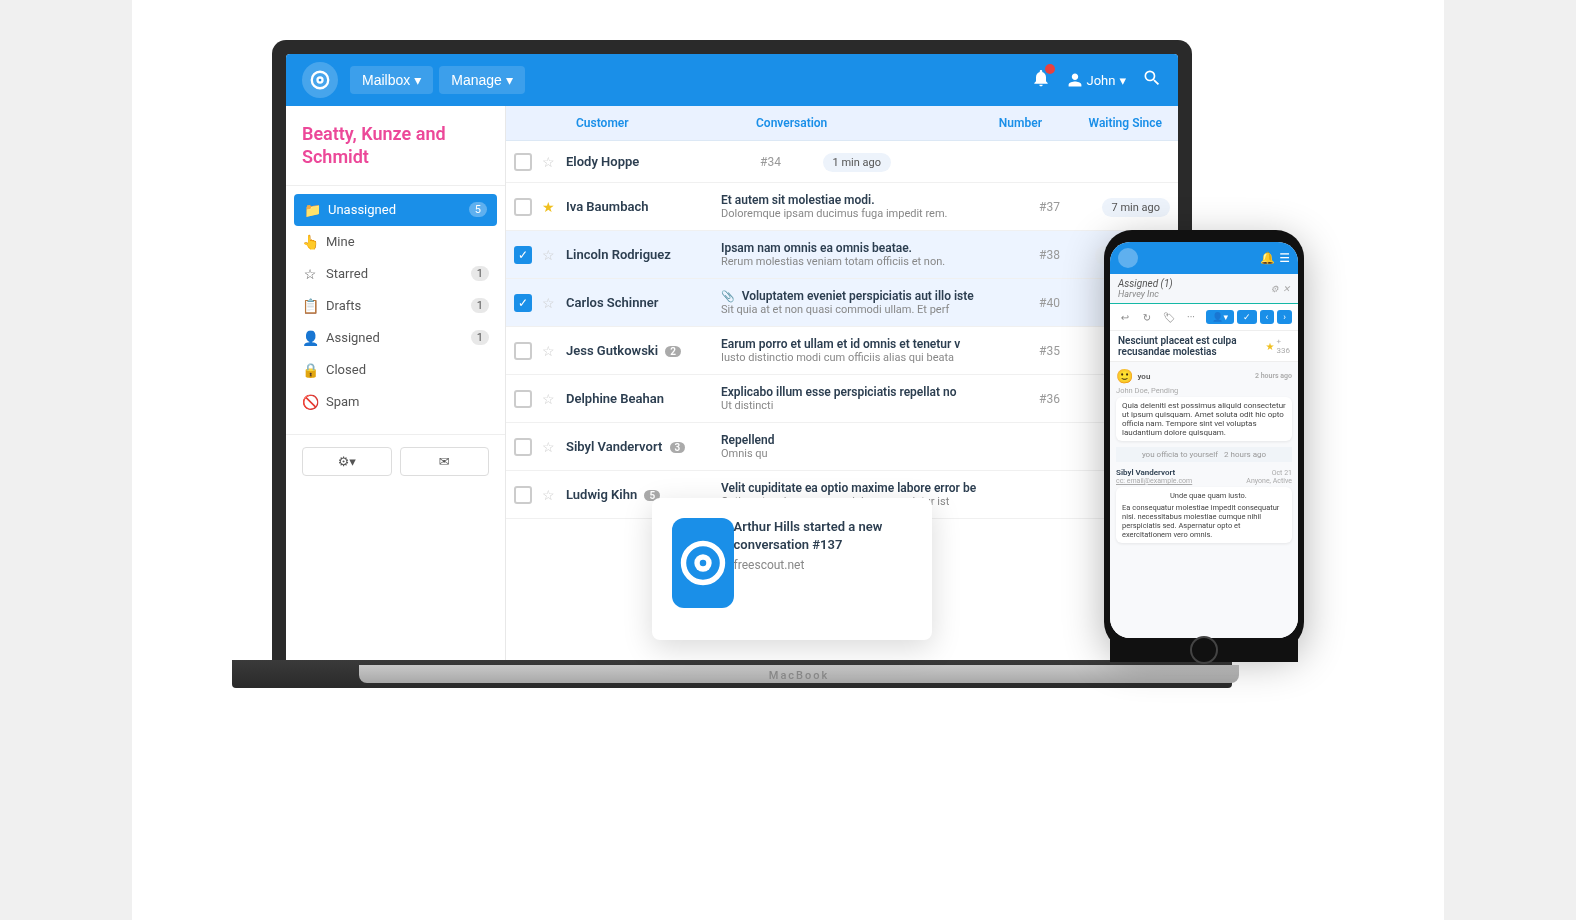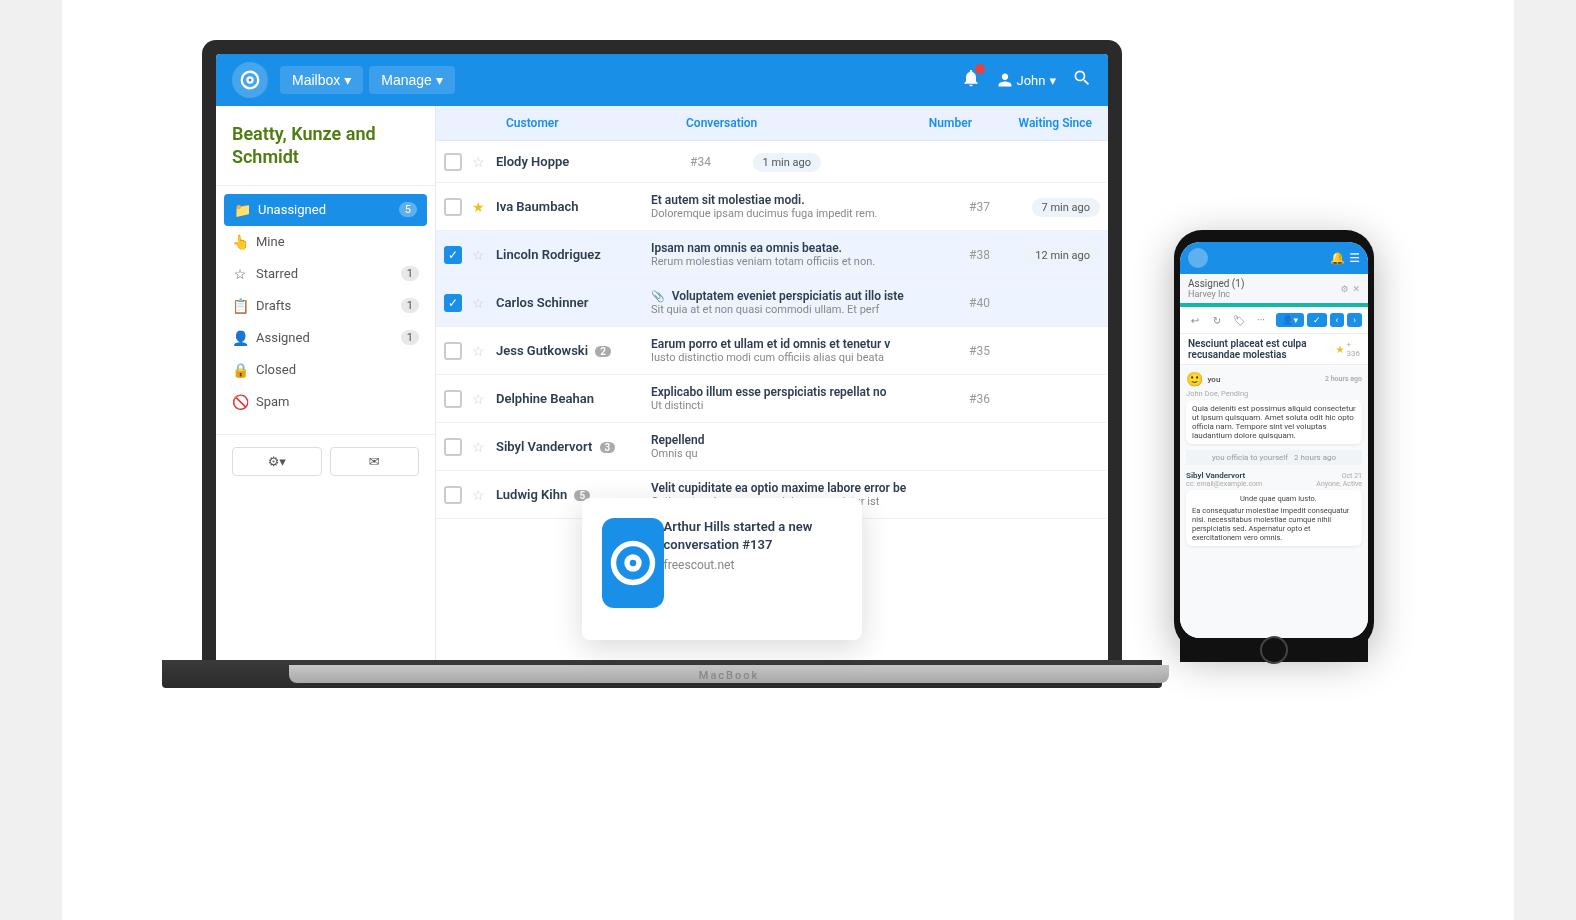--- a/index.html
+++ b/index.html
@@ -8,21 +8,21 @@
       font-family: -apple-system, BlinkMacSystemFont, 'Segoe UI', Roboto, sans-serif;
       display: flex;
       justify-content: center;
       align-items: center;
       min-height: 100vh;
       overflow: hidden;
     }
 
     .scene {
       position: relative;
-      width: 1452px;
+      width: 1312px;
       height: 920px;
       background: white;
       display: flex;
       align-items: center;
       justify-content: center;
     }
 
     
     .laptop {
       position: absolute;
@@ -167,21 +167,21 @@
       background: white;
       border-right: 1px solid #e8e8e8;
       flex-shrink: 0;
       padding: 16px 0;
     }
 
     .sidebar-company {
       padding: 0 16px 16px 16px;
       font-size: 18px;
       font-weight: 600;
-      color: #4d7c0f;
+      color: #ec4899;
       border-bottom: 1px solid #eee;
       margin-bottom: 8px;
       line-height: 1.3;
     }
 
     .sidebar-item {
       display: flex;
       align-items: center;
       padding: 8px 16px;
       cursor: pointer;
@@ -464,26 +464,27 @@
       margin-left: auto;
       display: flex;
       gap: 4px;
       align-items: center;
       color: white;
       font-size: 12px;
     }
 
     .phone-assigned-bar {
       background: #f5f7fa;
-      border-bottom: 4px solid #14b8a6;
+      border-bottom: 1px solid #14b8a6;
       padding: 4px 8px;
       display: flex;
       align-items: center;
       justify-content: space-between;
       font-size: 10px;
+      font-style: italic;
     }
 
     .phone-assigned-text {
       color: #555;
     }
 
     .phone-assigned-company {
       color: #888;
       font-size: 9px;
     }
@@ -578,20 +579,21 @@
 
     .phone-sender-name {
       font-size: 8px;
       font-weight: 600;
       color: #2c3e50;
     }
 
     .phone-sender-email {
       font-size: 7px;
       color: #aaa;
+      text-decoration: underline;
     }
 
     .phone-sender-bubble {
       background: white;
       border-radius: 6px;
       padding: 4px 6px;
       font-size: 7.5px;
       color: #444;
       margin-top: 2px;
       box-shadow: 0 1px 3px rgba(0,0,0,0.08);

